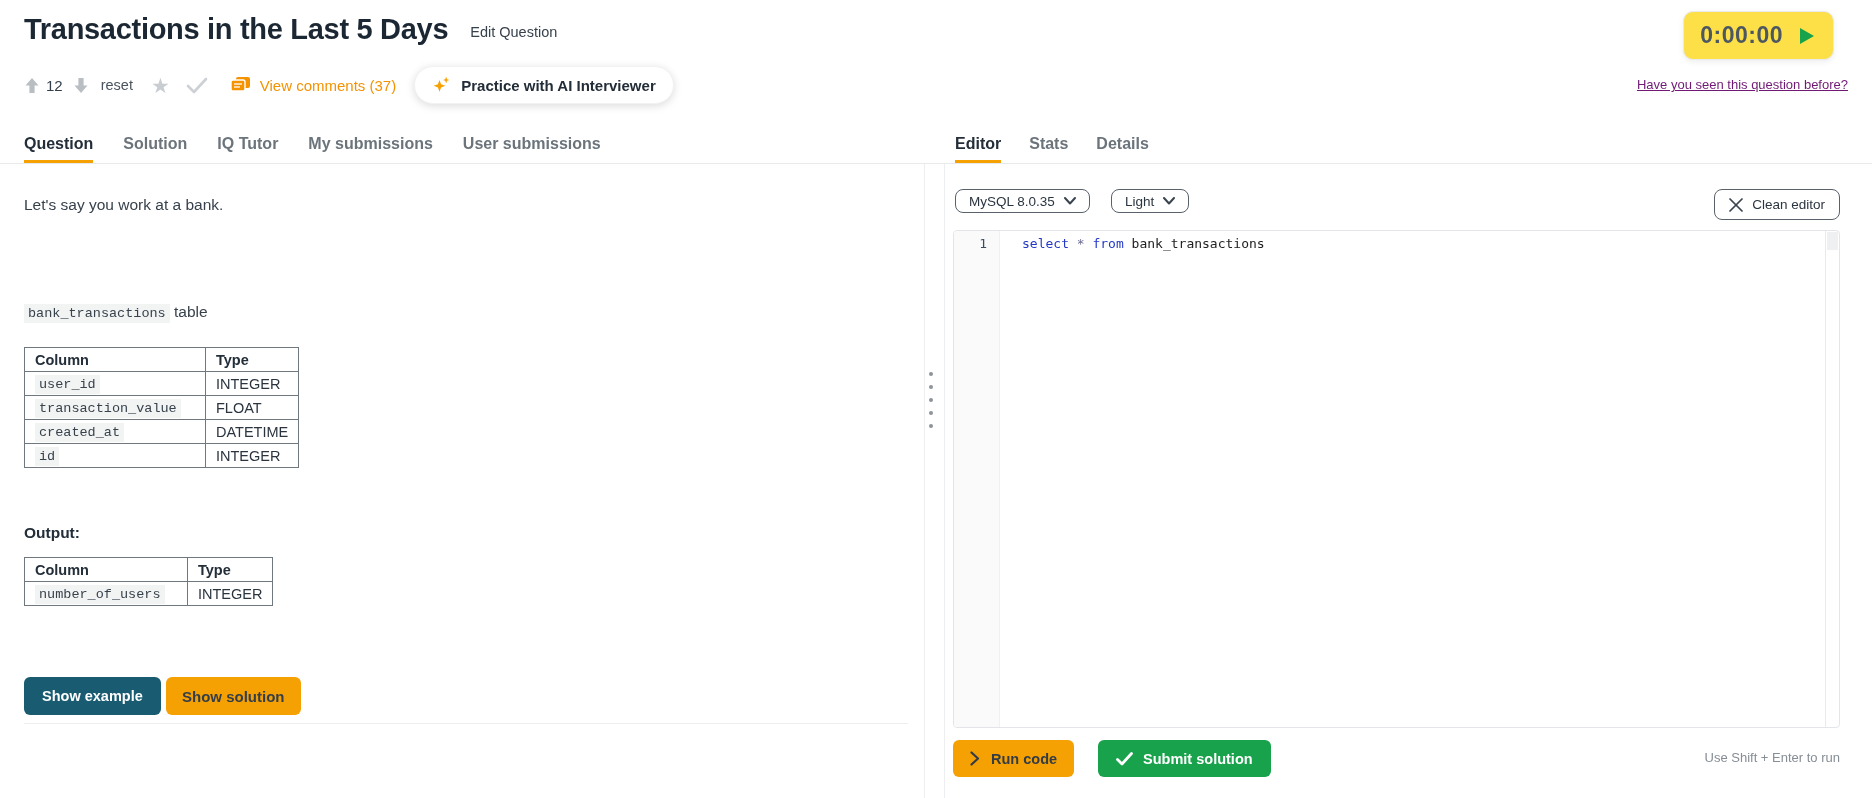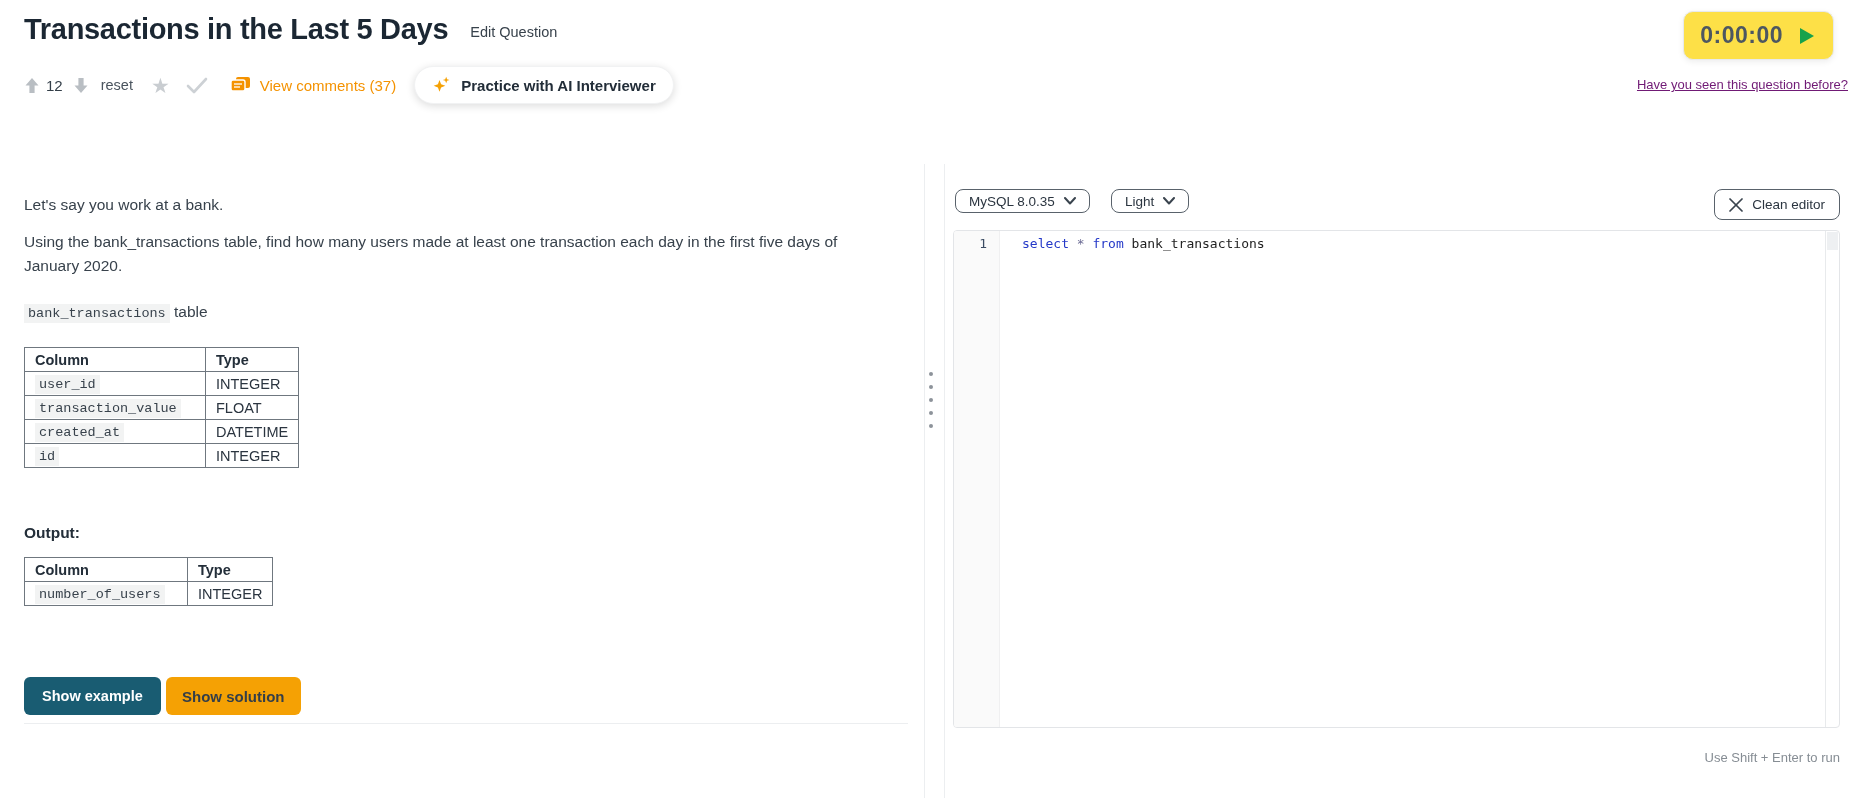--- a/index.html
+++ b/index.html
@@ -152,23 +152,36 @@
     </span>
     <span class="ai-pill">
       <svg width="20" height="20" viewBox="0 0 24 24">
         <path d="M9 6 L10.9 11.1 L16 13 L10.9 14.9 L9 20 L7.1 14.9 L2 13 L7.1 11.1 Z" fill="#f5a104"></path>
         <path d="M17 2 L18.1 5 L21 6 L18.1 7 L17 10 L15.9 7 L13 6 L15.9 5 Z" fill="#f5a104"></path>
       </svg>
       <span class="ai-label">Practice with AI Interviewer</span>
     </span>
   </div>
 
+  <div class="abs tabbar">
+    <div class="tabs-left">
+      <span class="tab active">Question</span>
+      <span class="tab">Solution</span>
+      <span class="tab">IQ Tutor</span>
+      <span class="tab">My submissions</span>
+      <span class="tab">User submissions</span>
+    </div>
+    <div class="tabs-right">
+      <span class="tab active">Editor</span>
+      <span class="tab">Stats</span>
+      <span class="tab">Details</span>
+    </div>
+  </div>
 
   <div class="abs q-text p1">Let's say you work at a bank.</div>
-  <div class="abs q-text p2">Using the bank_transactions table, find how many users made at least one transaction each day in the first five days of January 2020.</div>
 
   <div class="abs caption"><span class="code-chip">bank_transactions</span><span> table</span></div>
 
   <table class="abs schema tbl1">
     <colgroup>
         <col>
         <col>
       </colgroup>
     <tbody>
         <tr>
@@ -250,16 +263,30 @@
 
   <div class="abs editor-frame">
     <div class="editor-gutter">
       <span class="line-no">1</span>
     </div>
     <div class="code-line"><span class="tok-kw">select</span><span> </span><span class="tok-op">*</span><span> </span><span class="tok-kw">from</span><span> </span><span>bank_transactions</span></div>
     <div class="sb-track"></div>
     <div class="sb-thumb"></div>
   </div>
 
+  <div class="abs run-row">
+    <button class="btn run-btn">
+      <svg width="10" height="15" viewBox="0 0 10 15">
+          <polyline points="1.5,1.5 8,7.5 1.5,13.5" fill="none" stroke="#333c45" stroke-width="2.2" stroke-linecap="round" stroke-linejoin="round"></polyline>
+        </svg>
+      <span class="run-label">Run code</span>
+    </button>
+    <button class="btn submit-btn">
+      <svg width="17" height="14" viewBox="0 0 17 14">
+          <polyline points="1.5,7.5 6,12 15.5,1.5" fill="none" stroke="#ffffff" stroke-width="2.8" stroke-linecap="round" stroke-linejoin="round"></polyline>
+        </svg>
+      <span class="submit-label">Submit solution</span>
+    </button>
+  </div>
 
   <div class="abs run-hint">Use Shift + Enter to run</div>
 
 </div>
 
 </body></html>

